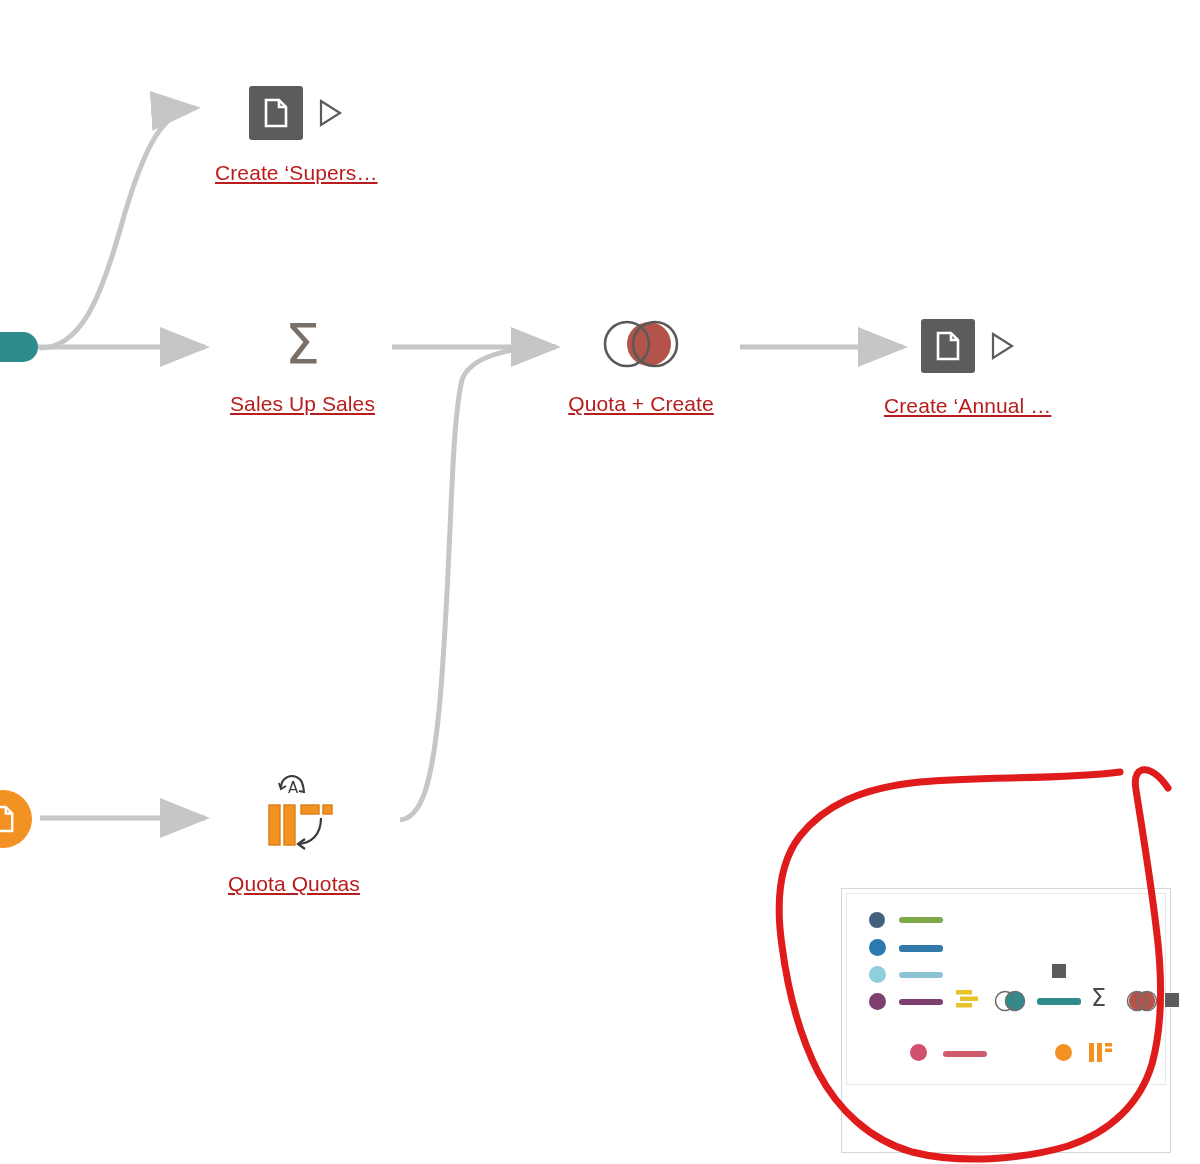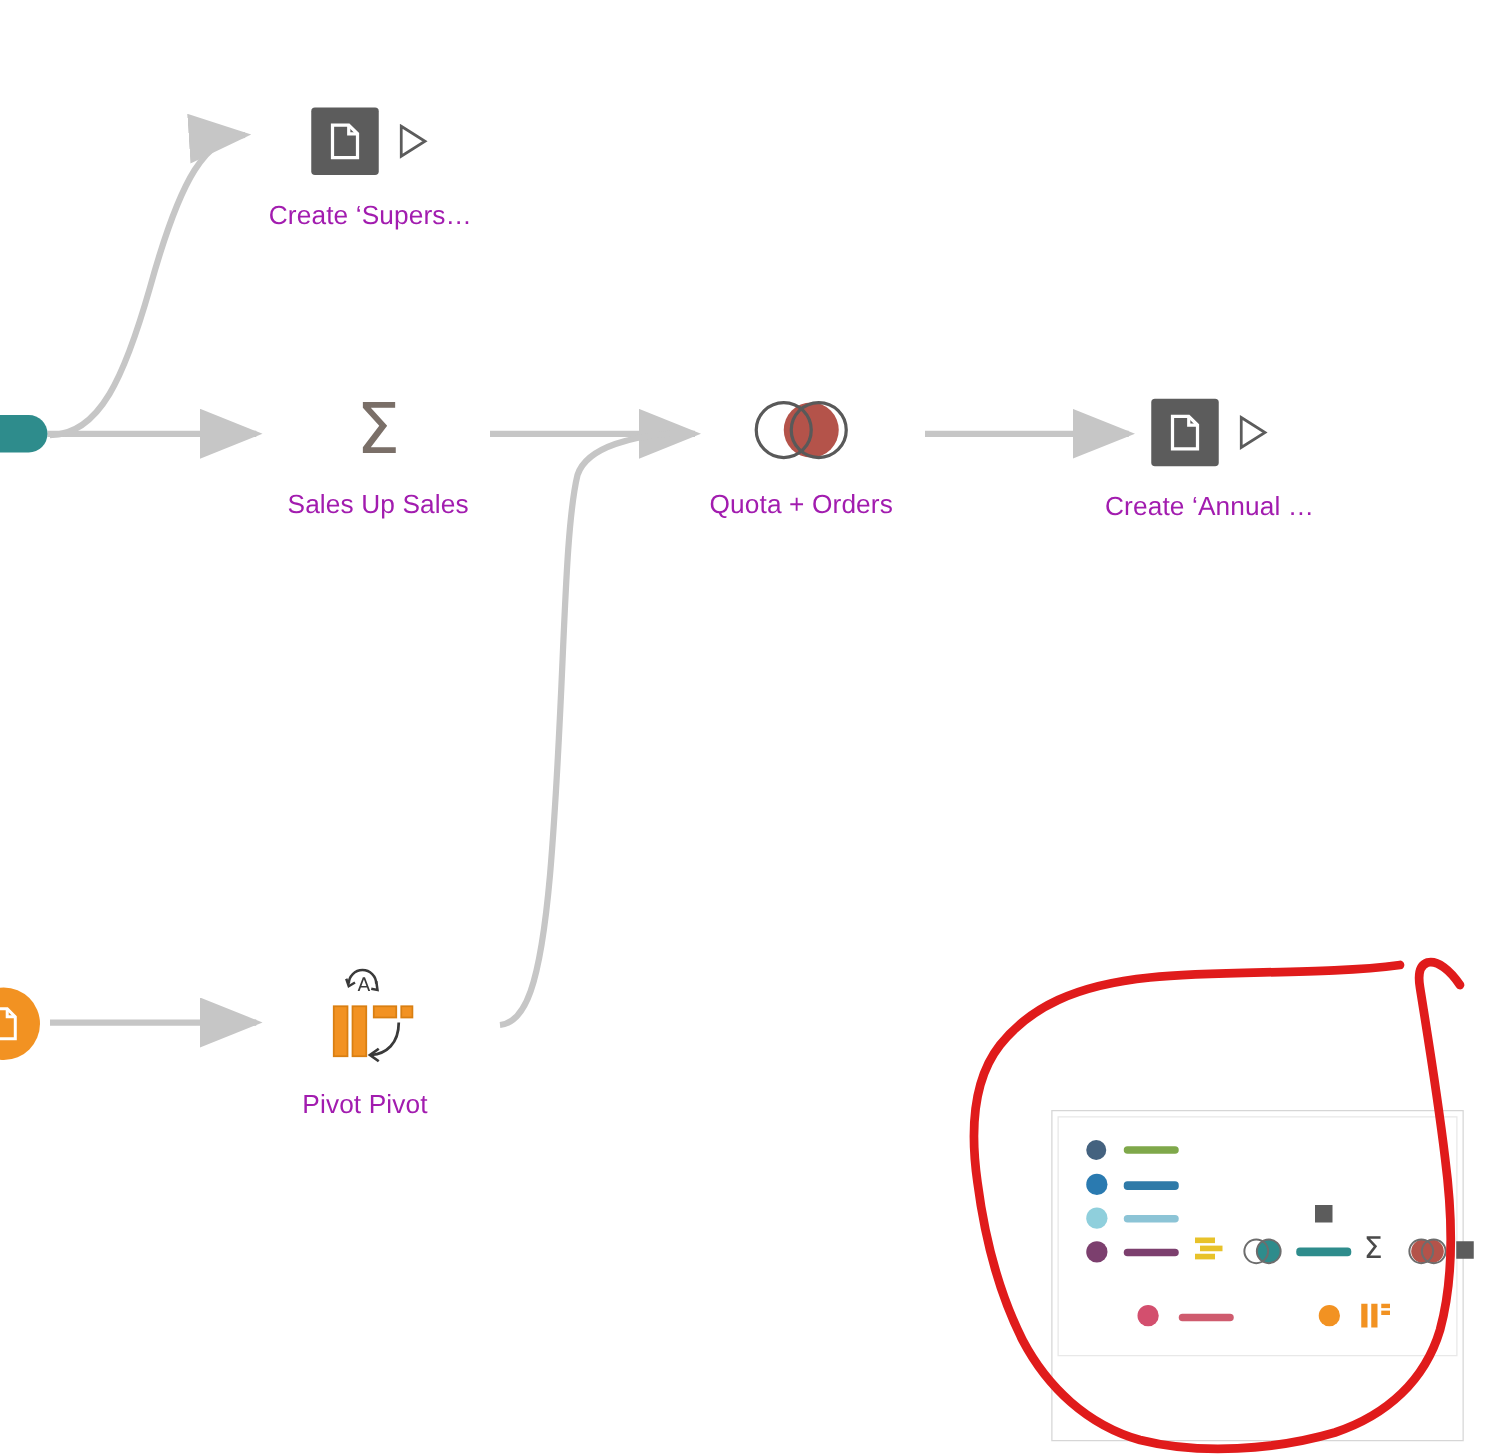--- a/index.html
+++ b/index.html
@@ -11,22 +11,23 @@
     position:relative;
   }
   #canvas{position:absolute;inset:0;}
   .layer{position:absolute;inset:0;width:1200px;height:1164px;}
   svg.layer{pointer-events:none;}
 
   
   .node{position:absolute;display:flex;flex-direction:column;align-items:center;}
   .node-row{display:flex;align-items:center;gap:14px;height:56px;}
   .node-label{
-    margin-top:20px;font-size:21px;color:#a21caf;white-space:nowrap;
+    margin-top:20px;font-size:21px;color:#b91c1c;white-space:nowrap;
     letter-spacing:.1px;
+    text-decoration:underline;
   }
 
   
   .file-tile{
     width:54px;height:54px;background:#5c5c5c;border-radius:3px;
     display:flex;align-items:center;justify-content:center;
   }
 
   
   .sigma-glyph{font-family:"DejaVu Sans", sans-serif;font-size:56px;color:#7a6f68;line-height:1;font-weight:400;}
@@ -111,21 +112,21 @@
   </div>
 
   <div class="node" style="left:566px;top:316px;">
     <div class="node-row" style="justify-content:center;width:150px;">
       <svg width="86" height="56" viewBox="0 0 86 56">
         <path d="M51,6 A22,22 0 1 0 51,50 A22,22 0 1 0 51,6 Z" fill="#b4534a"></path>
         <circle cx="29" cy="28" r="22" fill="none" stroke="#595959" stroke-width="2.6"></circle>
         <circle cx="57" cy="28" r="22" fill="none" stroke="#595959" stroke-width="2.6"></circle>
       </svg>
     </div>
-    <div class="node-label">Quota + Orders</div>
+    <div class="node-label">Quota + Create</div>
   </div>
 
   <div class="node" style="left:884px;top:318px;">
     <div class="node-row">
       <div class="file-tile">
         <svg width="26" height="30" viewBox="0 0 26 30">
           <path d="M3,2 L16,2 L23,9 L23,28 L3,28 Z" fill="none" stroke="#ffffff" stroke-width="2.6"></path>
           <path d="M16,2 L16,9 L23,9" fill="none" stroke="#ffffff" stroke-width="2.6"></path>
         </svg>
       </div>
@@ -148,21 +149,21 @@
         <rect x="14" y="34" width="11" height="40" fill="#f29222" stroke="#d97f12" stroke-width="1.4"></rect>
         <rect x="29" y="34" width="11" height="40" fill="#f29222" stroke="#d97f12" stroke-width="1.4"></rect>
 
         <rect x="46" y="34" width="18" height="9" fill="#f29222" stroke="#d97f12" stroke-width="1.4"></rect>
         <rect x="68" y="34" width="9" height="9" fill="#f29222" stroke="#d97f12" stroke-width="1.4"></rect>
 
         <path d="M66,47 C66,64 56,72 44,73" fill="none" stroke="#3a3a3a" stroke-width="2.2"></path>
         <path d="M50,68 L43,73 L50,78" fill="none" stroke="#3a3a3a" stroke-width="2.2"></path>
       </svg>
     </div>
-    <div class="node-label">Pivot Pivot</div>
+    <div class="node-label">Quota Quotas</div>
   </div>
 
   <div class="clip-node" style="left:-26px;top:790px;">
     <div style="width:58px;height:58px;border-radius:50%;background:#f29222;display:flex;align-items:center;justify-content:center;">
       <svg width="24" height="28" viewBox="0 0 26 30">
         <path d="M3,2 L16,2 L23,9 L23,28 L3,28 Z" fill="none" stroke="#ffffff" stroke-width="2.6"></path>
         <path d="M16,2 L16,9 L23,9" fill="none" stroke="#ffffff" stroke-width="2.6"></path>
       </svg>
     </div>
     <div class="node-label" style="margin-top:16px;margin-left:-4px;">ota</div>

